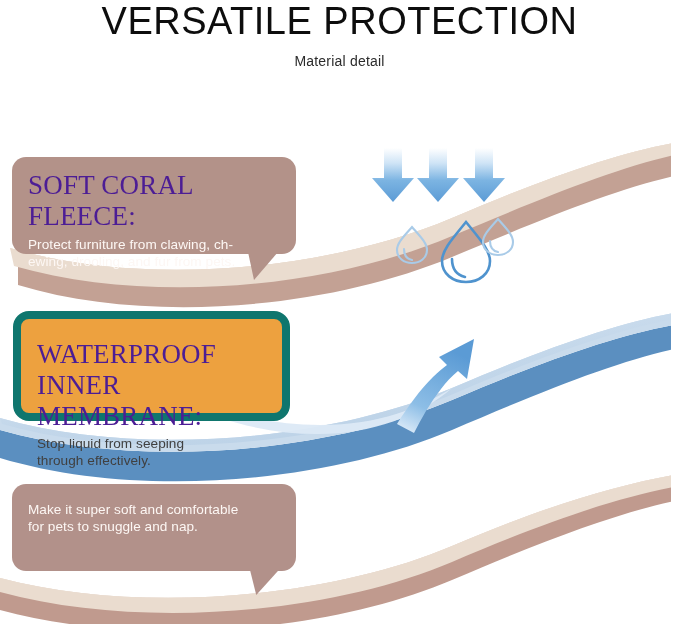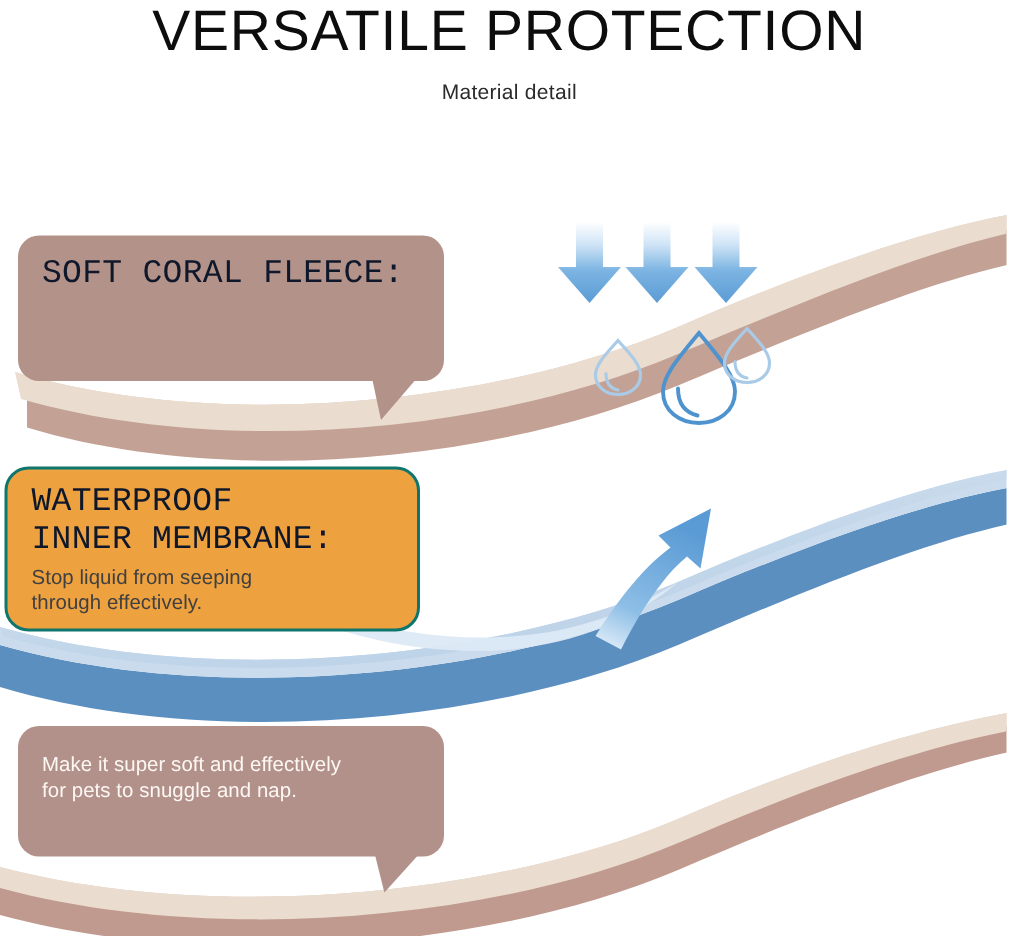--- a/index.html
+++ b/index.html
@@ -58,24 +58,24 @@
   }
 
   
   .callout {
     position: absolute;
     box-sizing: border-box;
     border-radius: 14px;
     padding: 13px 16px 12px 16px;
   }
   .callout .c-title {
-    font-family: Liberation Mono, monospace;
-    font-size: 22px;
-    font-weight: 400;
-    color: #0f172a;
+    font-family: Liberation Serif, serif;
+    font-size: 27px;
+    font-weight: 400;
+    color: #4c1d95;
     letter-spacing: 0.2px;
     line-height: 1.14;
     white-space: pre-line;
   }
   .callout .c-body {
     font-family: "Liberation Sans", sans-serif;
     font-size: 13.6px;
     font-weight: 400;
     color: #fdf7f4;
     line-height: 1.26;
@@ -87,28 +87,28 @@
   
   #card-fleece {
     left: 12px;
     top: 157px;
     width: 284px;
     height: 97px;
     background: #b39289;
   }
   
   #card-membrane {
-    left: 3px;
+    left: 13px;
     top: 311px;
     width: 277px;
     height: 110px;
     background: #eda13f;
-    border: 2px solid #0f766e;
+    border: 8px solid #0f766e;
     border-radius: 16px;
-    padding-top: 9px;
+    padding-top: 20px;
   }
   #card-membrane .c-body { color: #404040; }
   
   #card-sherpa {
     left: 12px;
     top: 484px;
     width: 284px;
     height: 87px;
     background: #b2918a;
   }
@@ -255,28 +255,30 @@
                C 624,488 552,512 458,552 C 338,604 140,620 2,584 Z" fill="url(#gradSherpaTop)"></path>
       <path d="M 0,578 C 140,615 330,598 452,546 C 545,506 620,484 679,474
                L 679,486
                C 618,497 545,522 452,562 C 330,614 140,630 0,592 Z" fill="#eadccf"></path>
     </g>
   </svg>
 
   <div class="tail" id="tail-fleece"></div>
   <div class="callout" id="card-fleece">
     <div class="c-title">SOFT CORAL FLEECE:</div>
+    <div class="c-body">Protect furniture from clawing, ch-
+ewing, drooling, and fur from pets.</div>
   </div>
 
   <div class="callout" id="card-membrane">
     <div class="c-title">WATERPROOF
 INNER MEMBRANE:</div>
     <div class="c-body">Stop liquid from seeping
 through effectively.</div>
   </div>
 
   <div class="tail" id="tail-sherpa"></div>
   <div class="callout" id="card-sherpa">
-    <div class="c-body">Make it super soft and effectively
+    <div class="c-body">Make it super soft and comfortable
 for pets to snuggle and nap.</div>
   </div>
 
 </div>
 
 </body></html>

